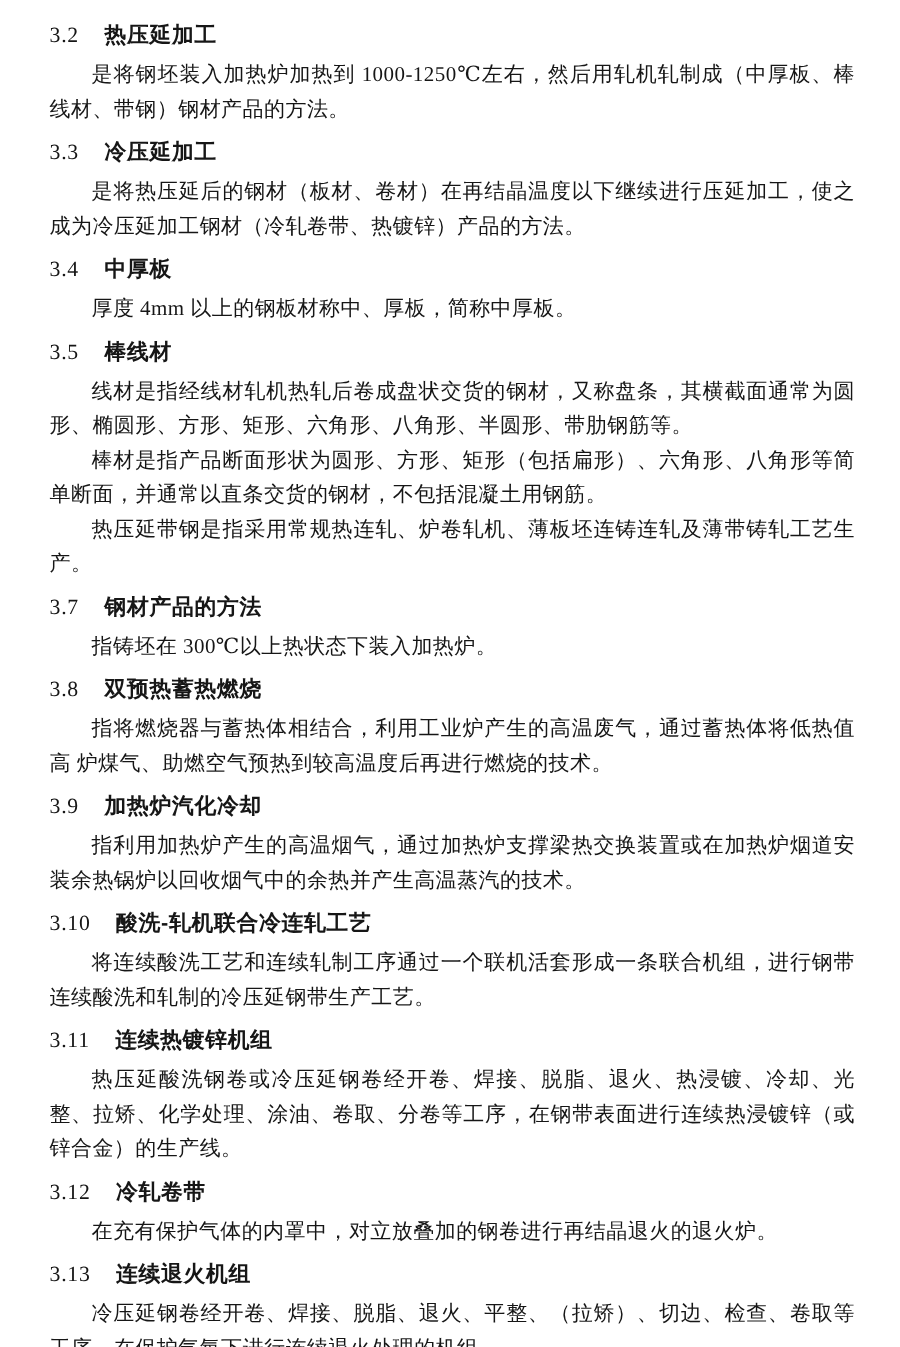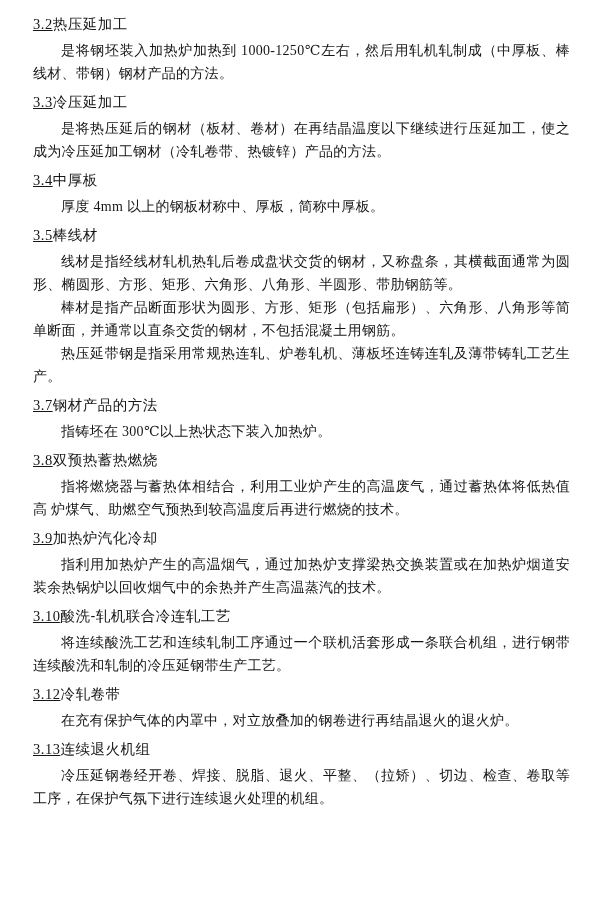--- a/index.html
+++ b/index.html
@@ -26,27 +26,26 @@
   .sec-heading {
     margin: 8px 0 5px 0;
     font-size: 14.5px;
     line-height: 19px;
     font-weight: bold;
     white-space: nowrap;
   }
   .sec-num {
     font-family: "Liberation Serif", "DejaVu Serif", serif;
     font-weight: normal;
-    margin-right: 0;
+    margin-right: 17px;
     letter-spacing: 0.5px;
-    text-decoration: underline;
   }
   .sec-title {
     font-family: "Liberation Sans", "DejaVu Sans", sans-serif;
-    font-weight: normal;
+    font-weight: bold;
     letter-spacing: 0.5px;
   }
   .sec-para {
     margin: 0;
     font-size: 14px;
     line-height: 23px;
     text-align: justify;
     text-indent: 2em;
     letter-spacing: 0.3px;
     word-break: break-all;
@@ -95,20 +94,24 @@
   <div class="section">
     <h3 class="sec-heading"><span class="sec-num">3.9</span><span class="sec-title">加热炉汽化冷却</span></h3>
     <p class="sec-para">指利用加热炉产生的高温烟气，通过加热炉支撑梁热交换装置或在加热炉烟道安装余热锅炉以回收烟气中的余热并产生高温蒸汽的技术。</p>
   </div>
 
   <div class="section">
     <h3 class="sec-heading"><span class="sec-num">3.10</span><span class="sec-title">酸洗-轧机联合冷连轧工艺</span></h3>
     <p class="sec-para">将连续酸洗工艺和连续轧制工序通过一个联机活套形成一条联合机组，进行钢带连续酸洗和轧制的冷压延钢带生产工艺。</p>
   </div>
 
+  <div class="section">
+    <h3 class="sec-heading"><span class="sec-num">3.11</span><span class="sec-title">连续热镀锌机组</span></h3>
+    <p class="sec-para">热压延酸洗钢卷或冷压延钢卷经开卷、焊接、脱脂、退火、热浸镀、冷却、光整、拉矫、化学处理、涂油、卷取、分卷等工序，在钢带表面进行连续热浸镀锌（或锌合金）的生产线。</p>
+  </div>
 
   <div class="section">
     <h3 class="sec-heading"><span class="sec-num">3.12</span><span class="sec-title">冷轧卷带</span></h3>
     <p class="sec-para">在充有保护气体的内罩中，对立放叠加的钢卷进行再结晶退火的退火炉。</p>
   </div>
 
   <div class="section">
     <h3 class="sec-heading"><span class="sec-num">3.13</span><span class="sec-title">连续退火机组</span></h3>
     <p class="sec-para">冷压延钢卷经开卷、焊接、脱脂、退火、平整、（拉矫）、切边、检查、卷取等工序，在保护气氛下进行连续退火处理的机组。</p>
   </div>

